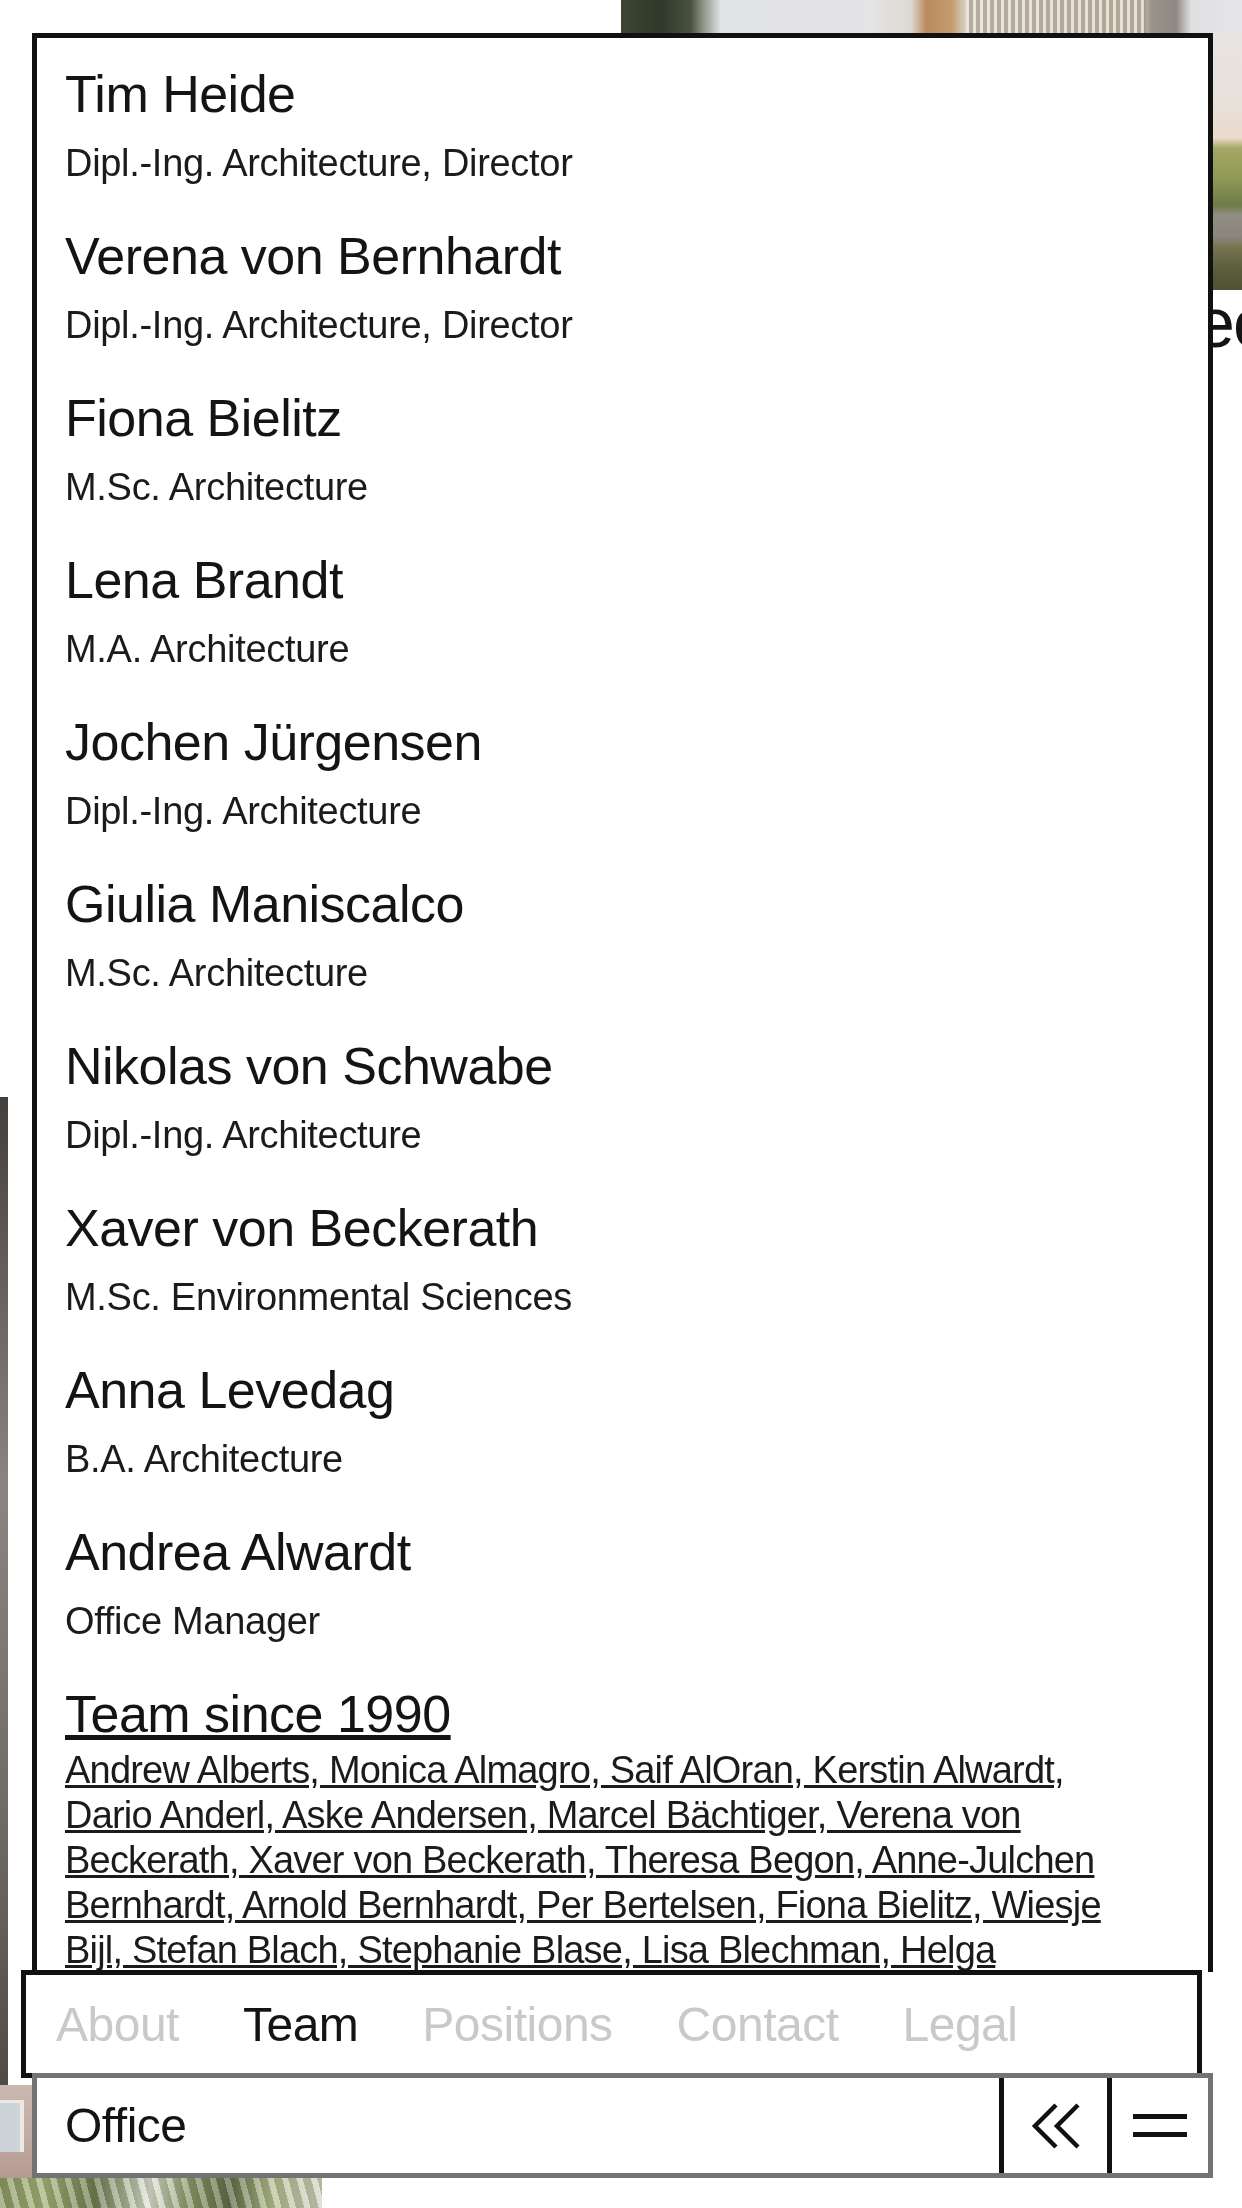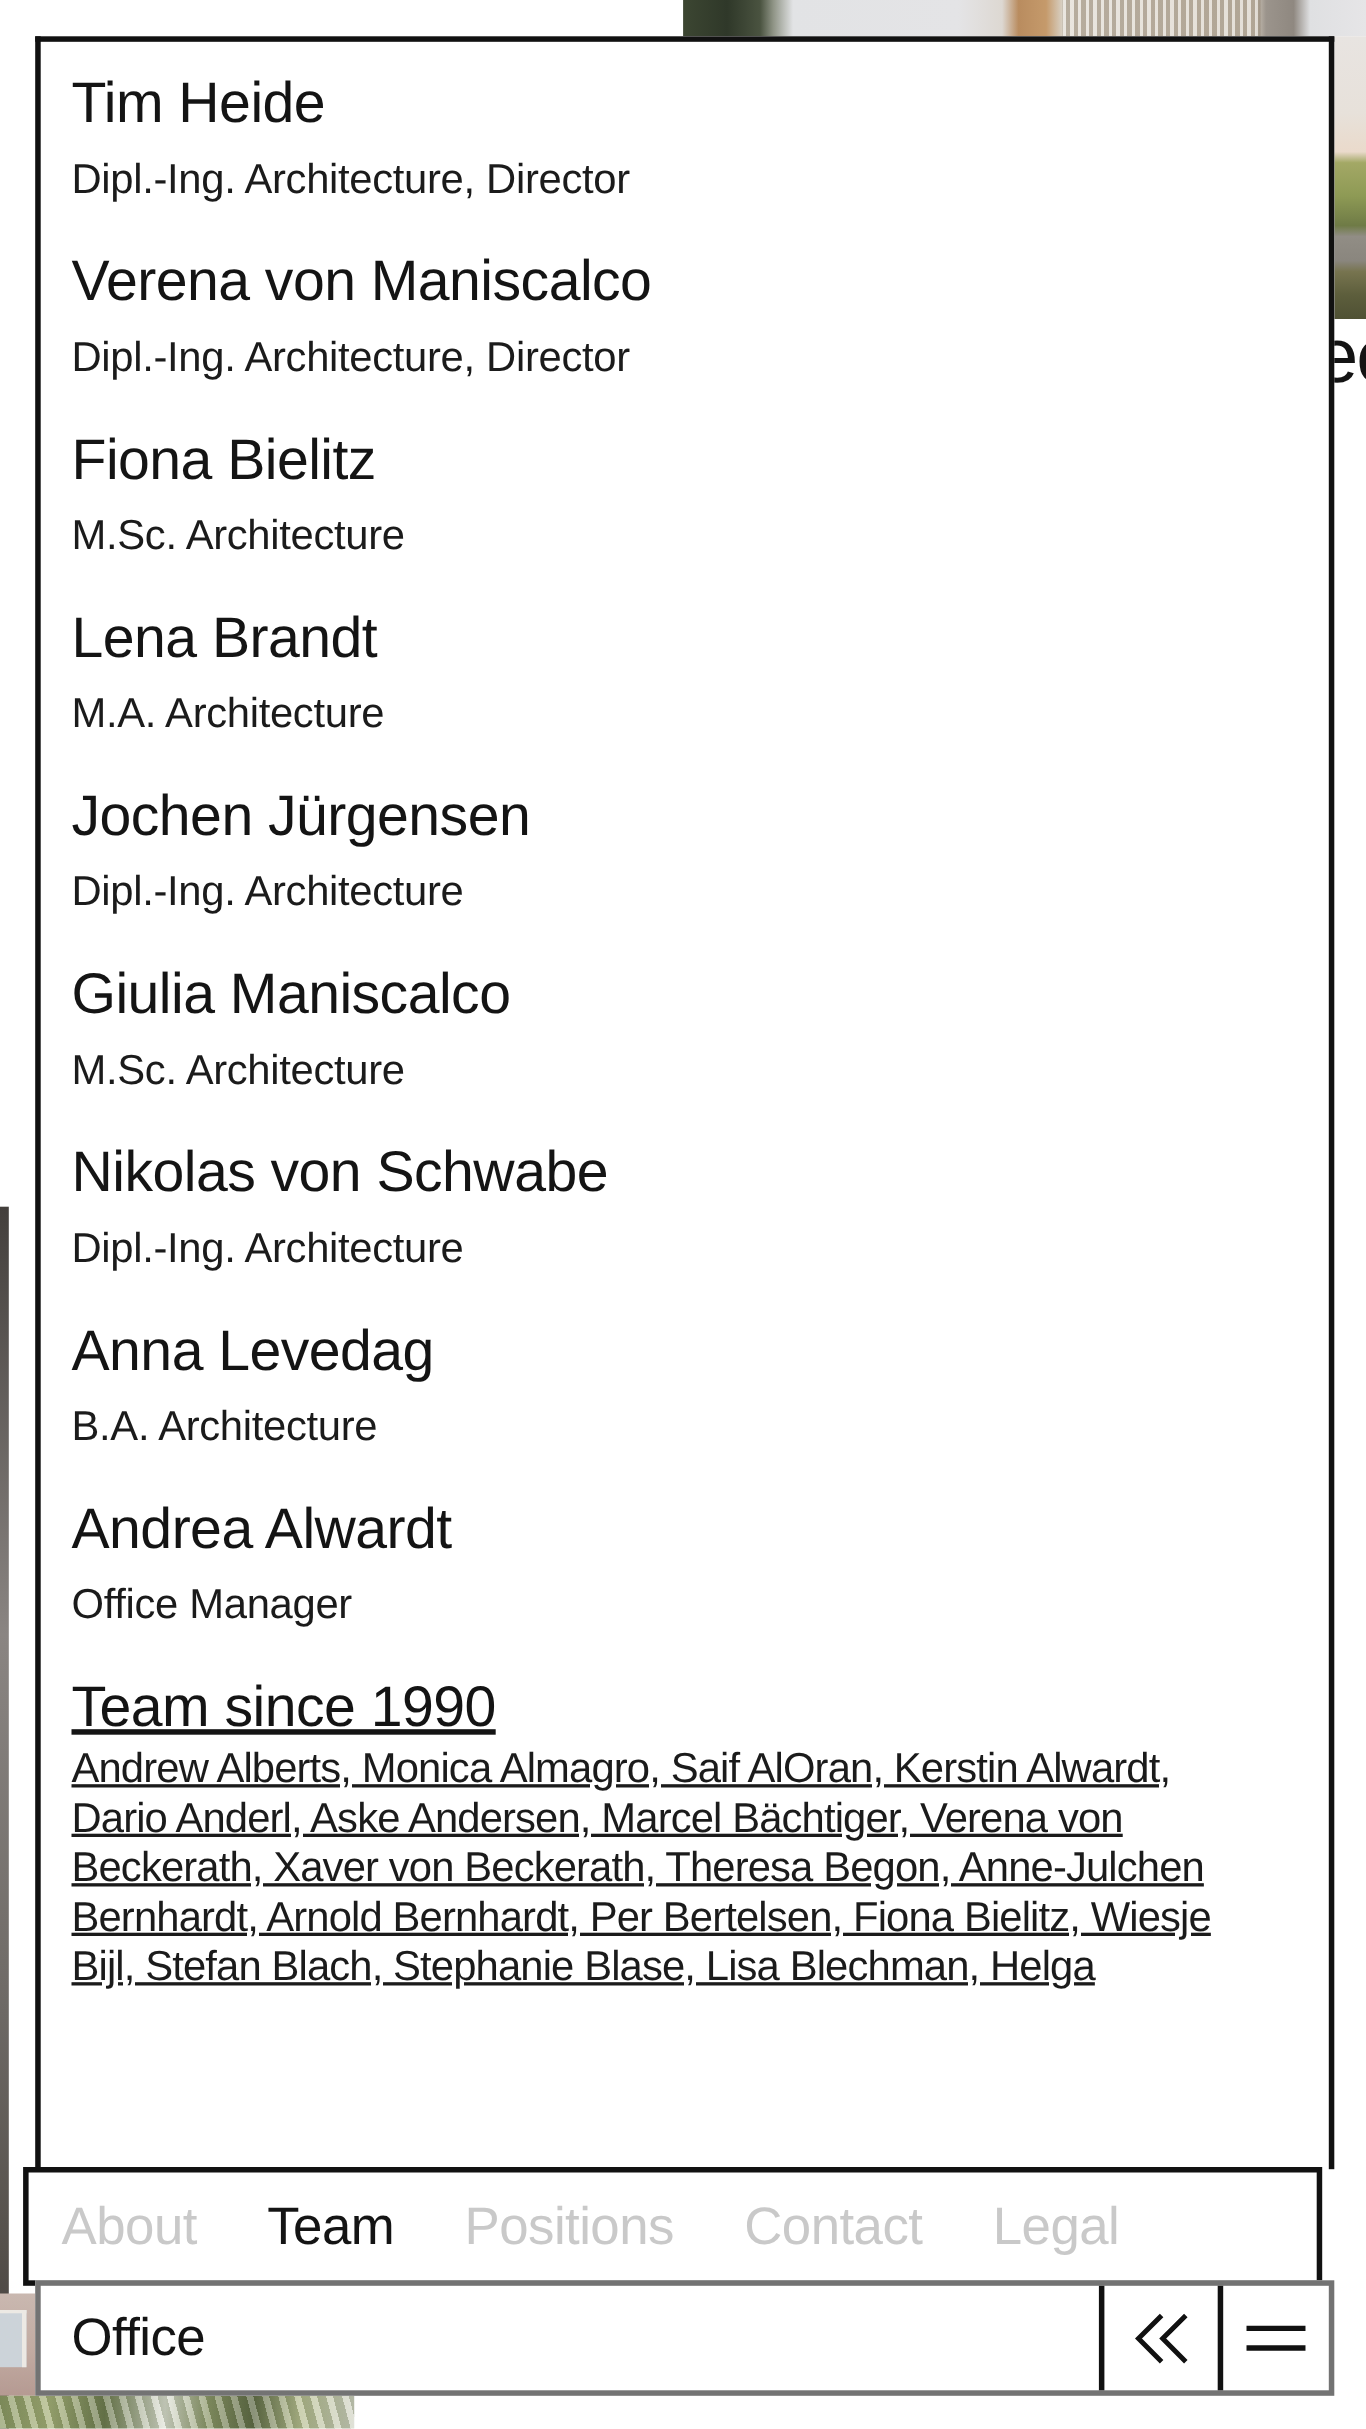--- a/index.html
+++ b/index.html
@@ -132,21 +132,21 @@
     <div class="leaf-noise"></div>
   </div>
 
   <div class="team-panel">
 
     <div class="team-member">
       <div class="member-name">Tim Heide</div>
       <div class="member-title">Dipl.-Ing. Architecture, Director</div>
     </div>
     <div class="team-member">
-      <div class="member-name">Verena von Maniscalco</div>
+      <div class="member-name">Verena von Bernhardt</div>
       <div class="member-title">Dipl.-Ing. Architecture, Director</div>
     </div>
     <div class="team-member">
       <div class="member-name">Fiona Bielitz</div>
       <div class="member-title">M.Sc. Architecture</div>
     </div>
     <div class="team-member">
       <div class="member-name">Lena Brandt</div>
       <div class="member-title">M.A. Architecture</div>
     </div>
@@ -154,20 +154,24 @@
       <div class="member-name">Jochen Jürgensen</div>
       <div class="member-title">Dipl.-Ing. Architecture</div>
     </div>
     <div class="team-member">
       <div class="member-name">Giulia Maniscalco</div>
       <div class="member-title">M.Sc. Architecture</div>
     </div>
     <div class="team-member">
       <div class="member-name">Nikolas von Schwabe</div>
       <div class="member-title">Dipl.-Ing. Architecture</div>
+    </div>
+    <div class="team-member">
+      <div class="member-name">Xaver von Beckerath</div>
+      <div class="member-title">M.Sc. Environmental Sciences</div>
     </div>
     <div class="team-member">
       <div class="member-name">Anna Levedag</div>
       <div class="member-title">B.A. Architecture</div>
     </div>
     <div class="team-member">
       <div class="member-name">Andrea Alwardt</div>
       <div class="member-title">Office Manager</div>
     </div>
 

